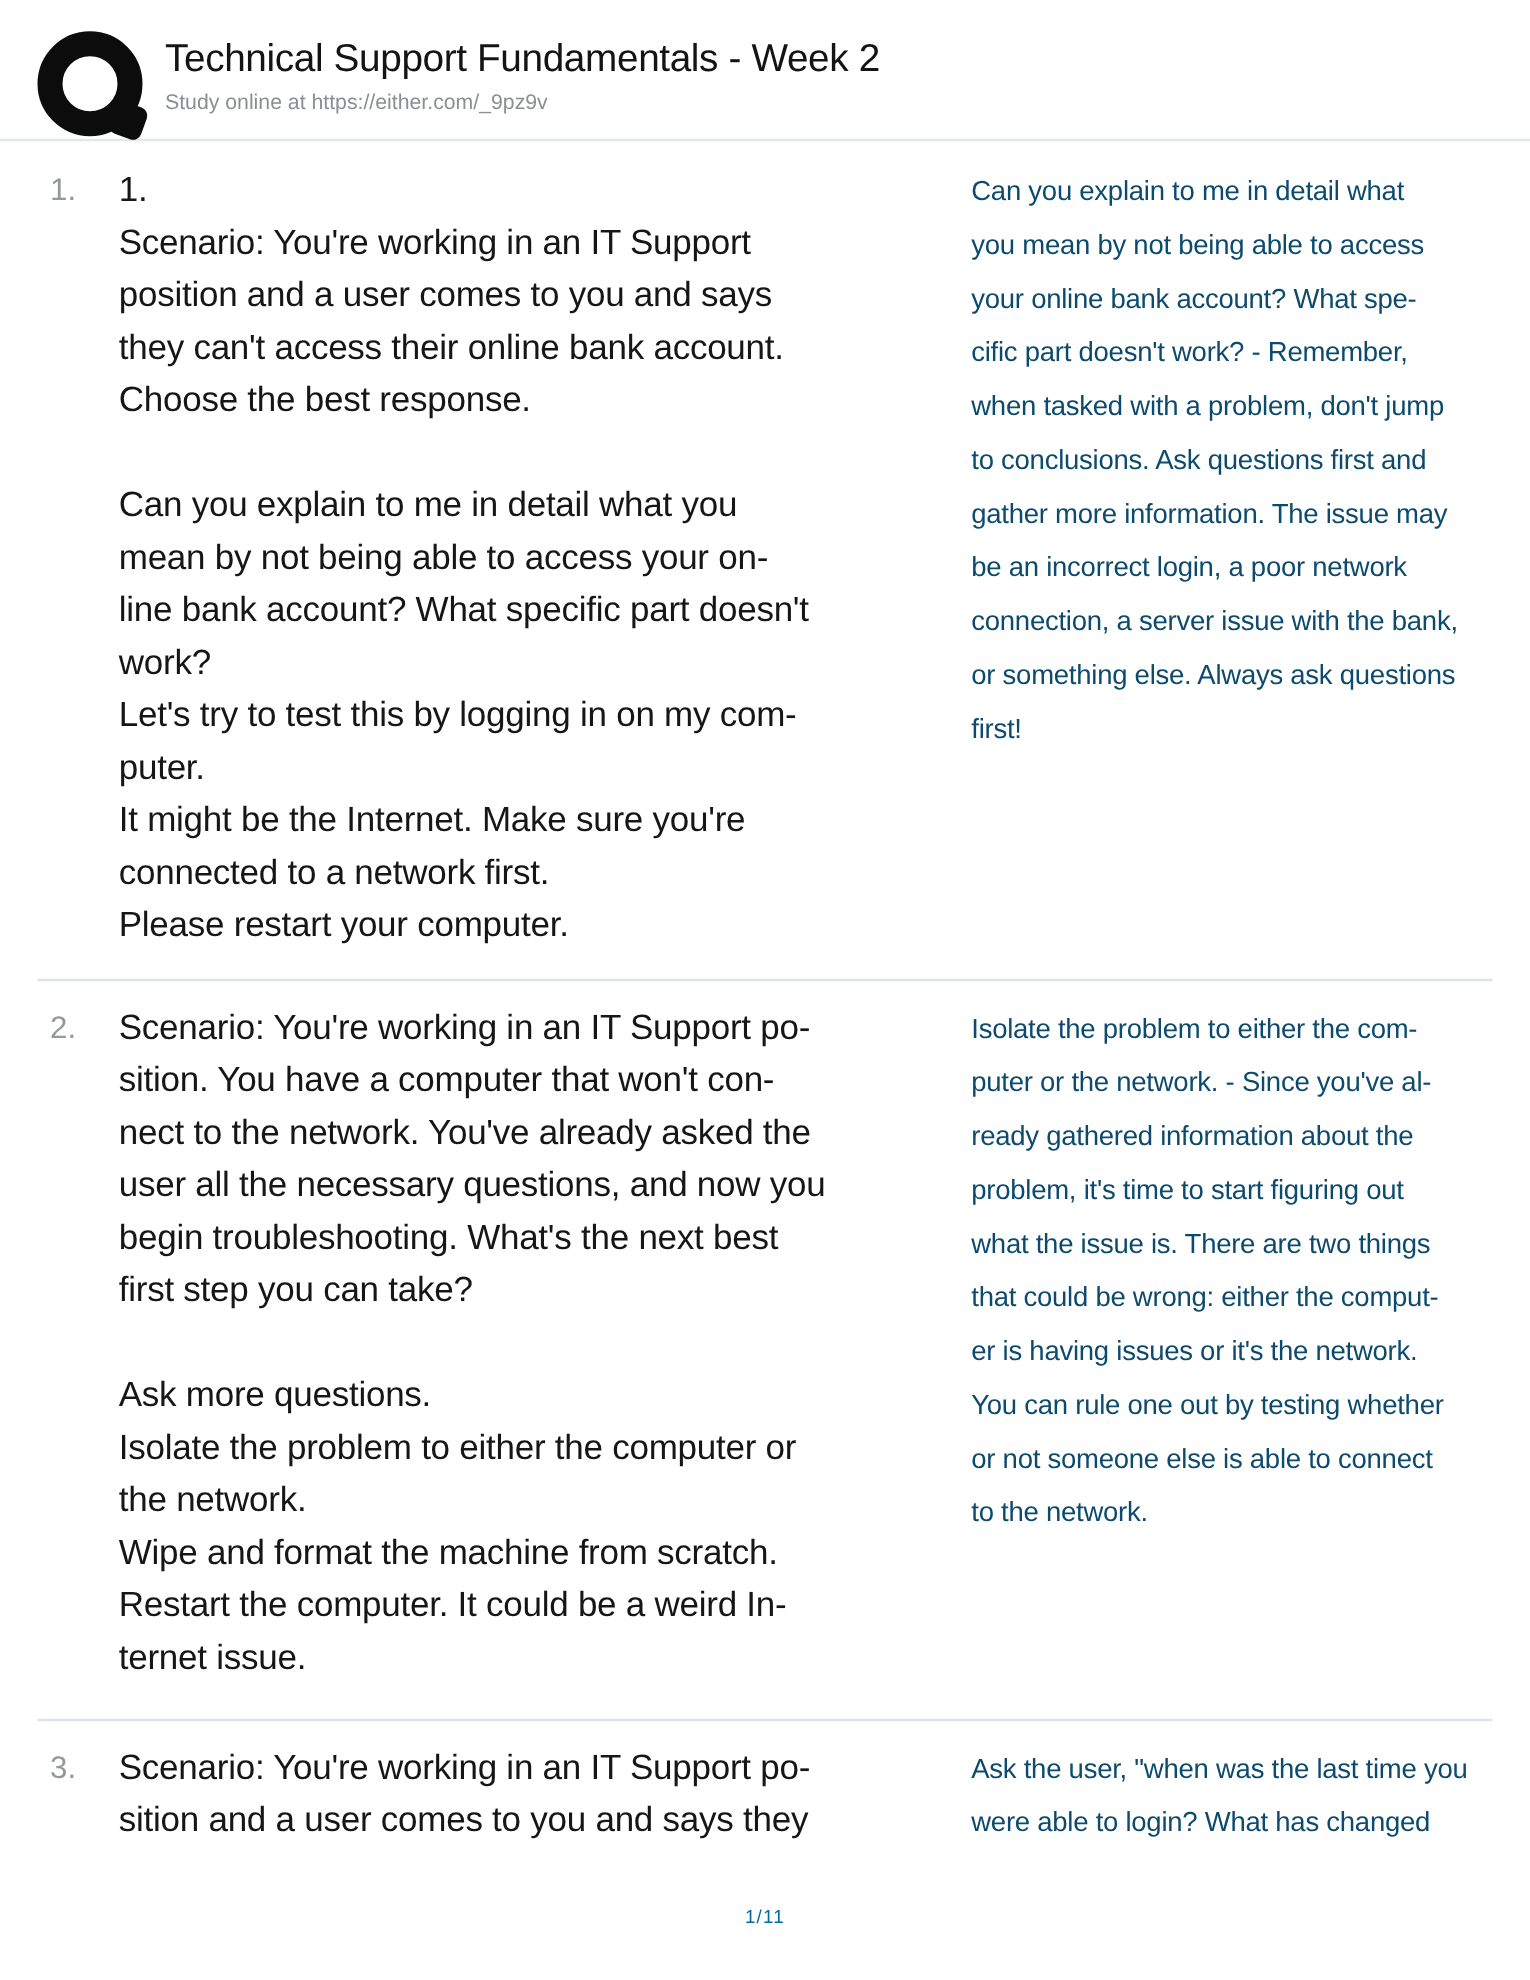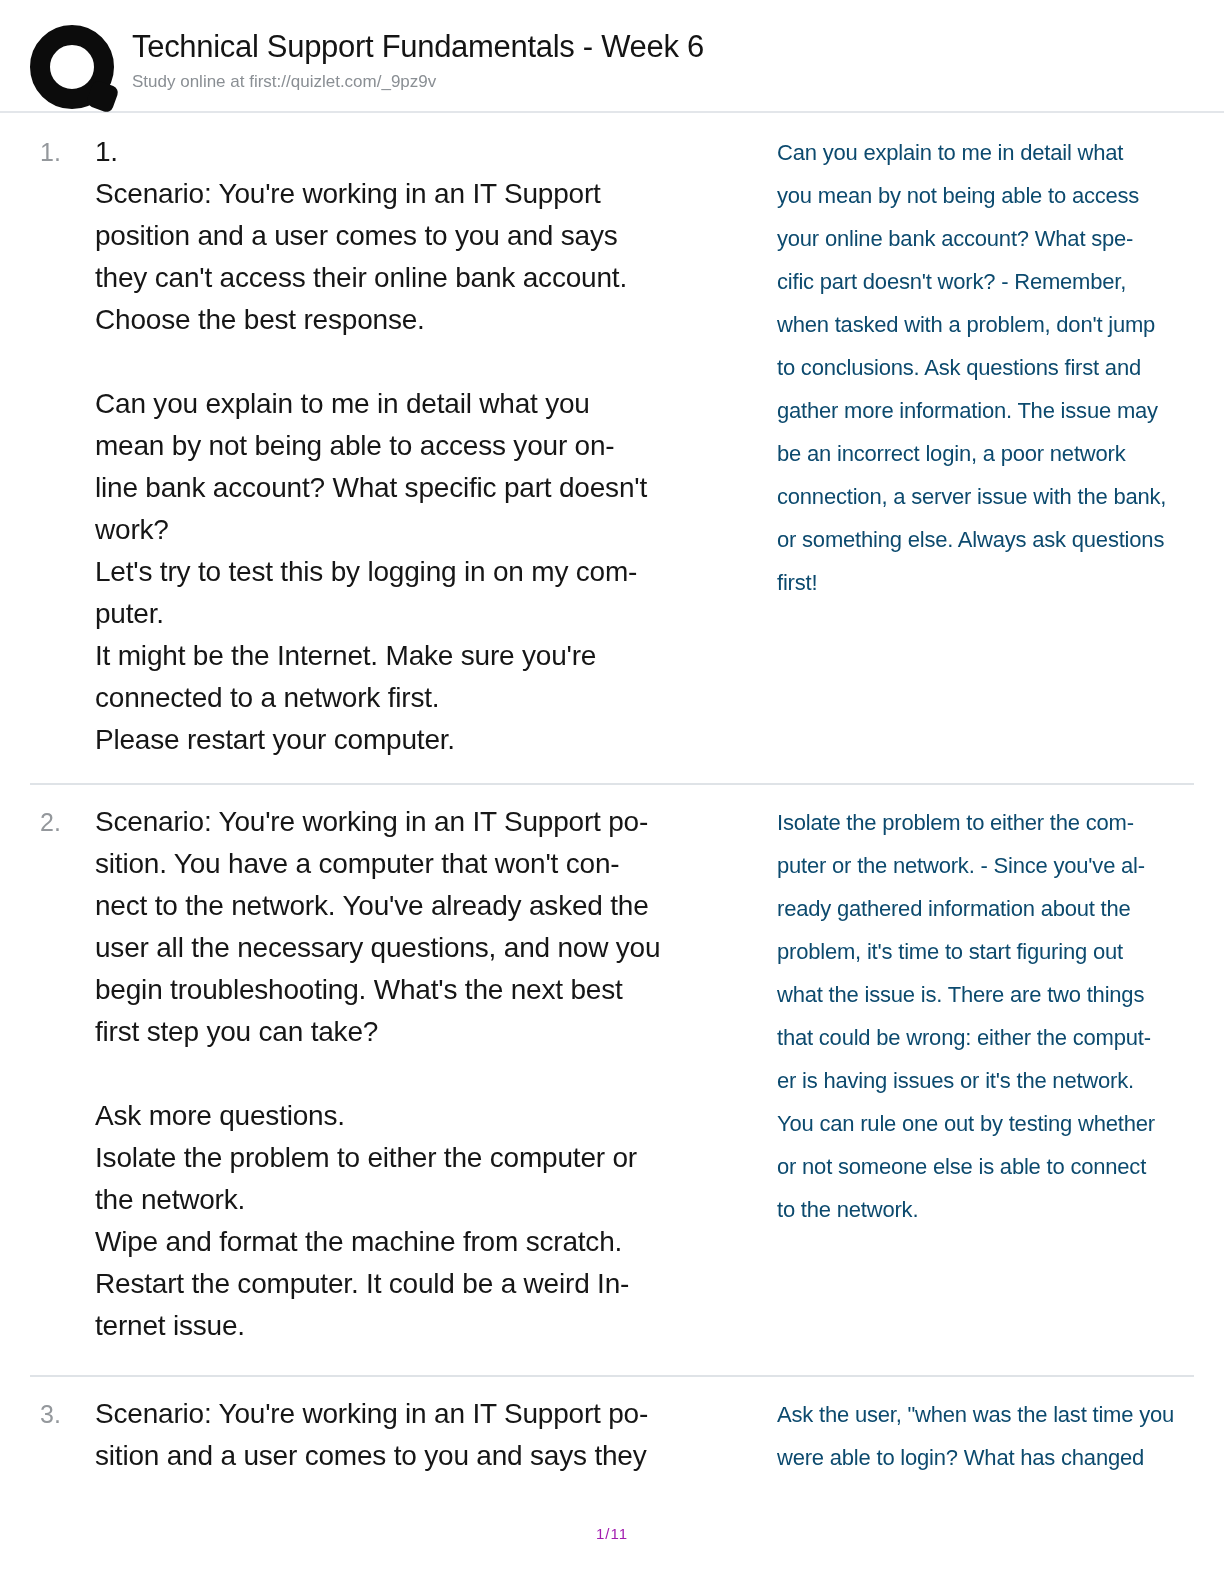--- a/index.html
+++ b/index.html
@@ -101,36 +101,36 @@
 
   
   .footer {
     position: absolute;
     left: 0;
     right: 0;
     bottom: 42px;
     text-align: center;
     font-size: 15px;
     letter-spacing: 1px;
-    color: #a21caf;
+    color: #0369a1;
   }
 </style>
 </head>
 <body>
 
 <div class="page">
 
   <header class="header">
     <div class="q-logo">
       <div class="q-ring"></div>
       <div class="q-tail"></div>
     </div>
     <div class="head-text">
-      <h1 class="page-title">Technical Support Fundamentals - Week 6</h1>
-      <div class="subtitle">Study online at first://quizlet.com/_9pz9v</div>
+      <h1 class="page-title">Technical Support Fundamentals - Week 2</h1>
+      <div class="subtitle">Study online at https://either.com/_9pz9v</div>
     </div>
   </header>
 
   <main class="content">
 
     <section class="item pad-1">
       <div class="num">1.</div>
       <div class="question">1.
 Scenario: You're working in an IT Support
 position and a user comes to you and says

